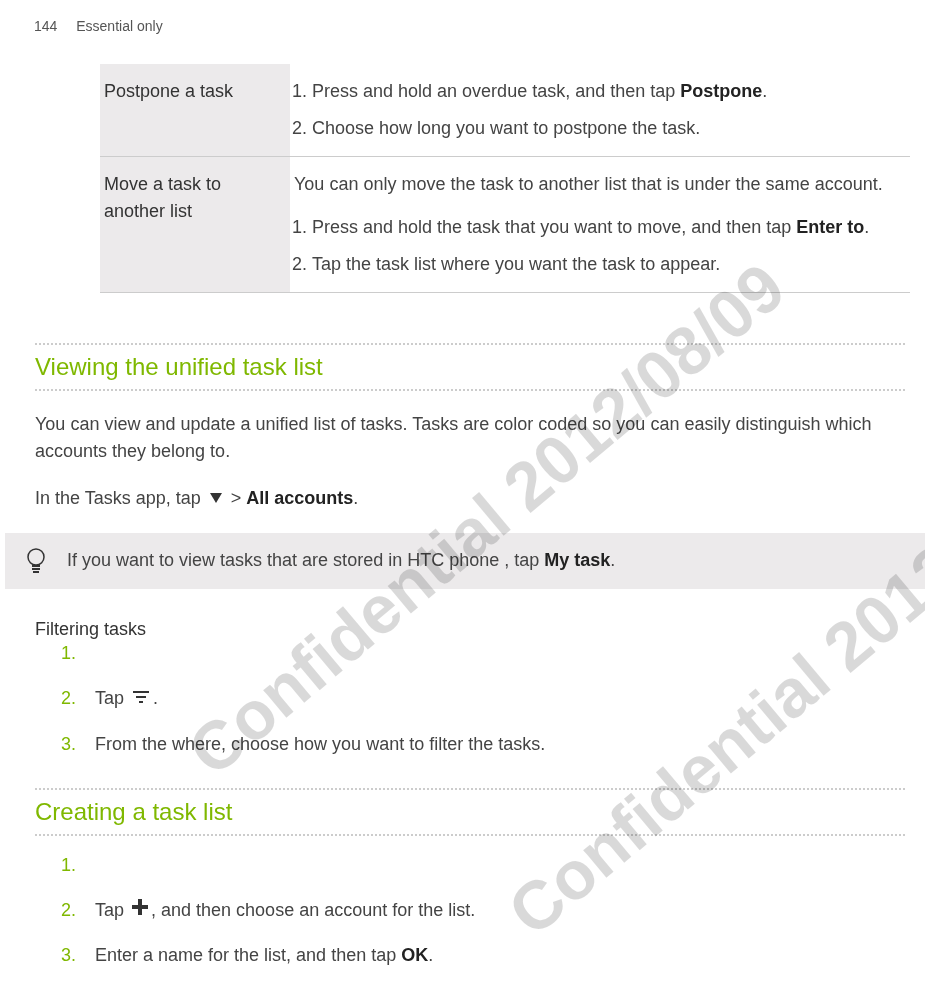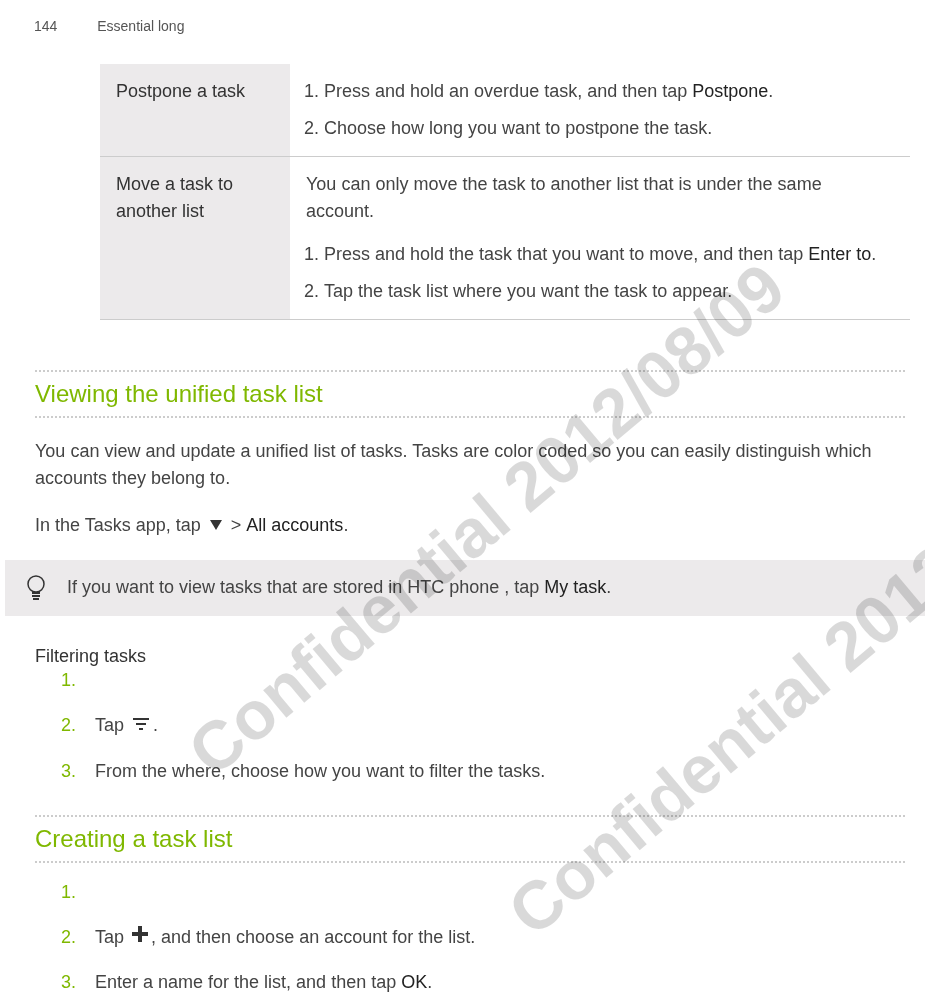--- a/index.html
+++ b/index.html
@@ -17,21 +17,21 @@
       background: #fff;
       overflow: hidden;
     }
     .page-header {
       padding: 18px 0 0 34px;
       font-size: 14px;
       color: #555;
       font-weight: 300;
     }
     .page-header .page-num {
-      margin-right: 36px;
+      margin-right: 15px;
     }
     .watermark {
       position: absolute;
       font-size: 68px;
       font-weight: 700;
       color: rgba(0,0,0,0.15);
       transform: rotate(-40deg);
       transform-origin: center center;
       pointer-events: none;
       white-space: nowrap;
@@ -45,21 +45,21 @@
       left: 430px;
     }
     .content {
       padding: 30px 20px 0 100px;
     }
     table.task-table {
       width: 810px;
       border-collapse: collapse;
     }
     table.task-table td {
-      padding: 14px 16px;
+      padding: 14px 4px;
       vertical-align: top;
       font-size: 18px;
       line-height: 1.5;
       color: #444;
       border-bottom: 1px solid #ccc;
     }
     table.task-table td.leftcol {
       background: #eceaeb;
       width: 190px;
       color: #333;
@@ -67,21 +67,21 @@
     .ol-inline {
       padding-left: 18px;
     }
     .ol-inline li {
       margin-bottom: 10px;
     }
     .ol-inline li:last-child {
       margin-bottom: 0;
     }
     .bold {
-      font-weight: 400;
+      font-weight: 700;
       color: #222;
     }
     .dotted-divider {
       border: none;
       border-top: 2px dotted #ccc;
       margin: 0;
     }
     .section-title {
       color: #7fb800;
       font-size: 24px;
@@ -147,21 +147,21 @@
     }
   </style>
 </head>
 <body>
 
 <div class="watermark wm1">Confidential  2012/08/09</div>
 <div class="watermark wm2">Confidential  2012/08/09</div>
 
 <div class="page-header">
   <span class="page-num">144</span>
-  <span>Essential long</span>
+  <span>Essential only</span>
 </div>
 
 <div class="content">
 
   <table class="task-table">
     <tbody>
         <tr>
       <td class="leftcol">Postpone a task</td>
       <td>
         <ol class="ol-inline">

